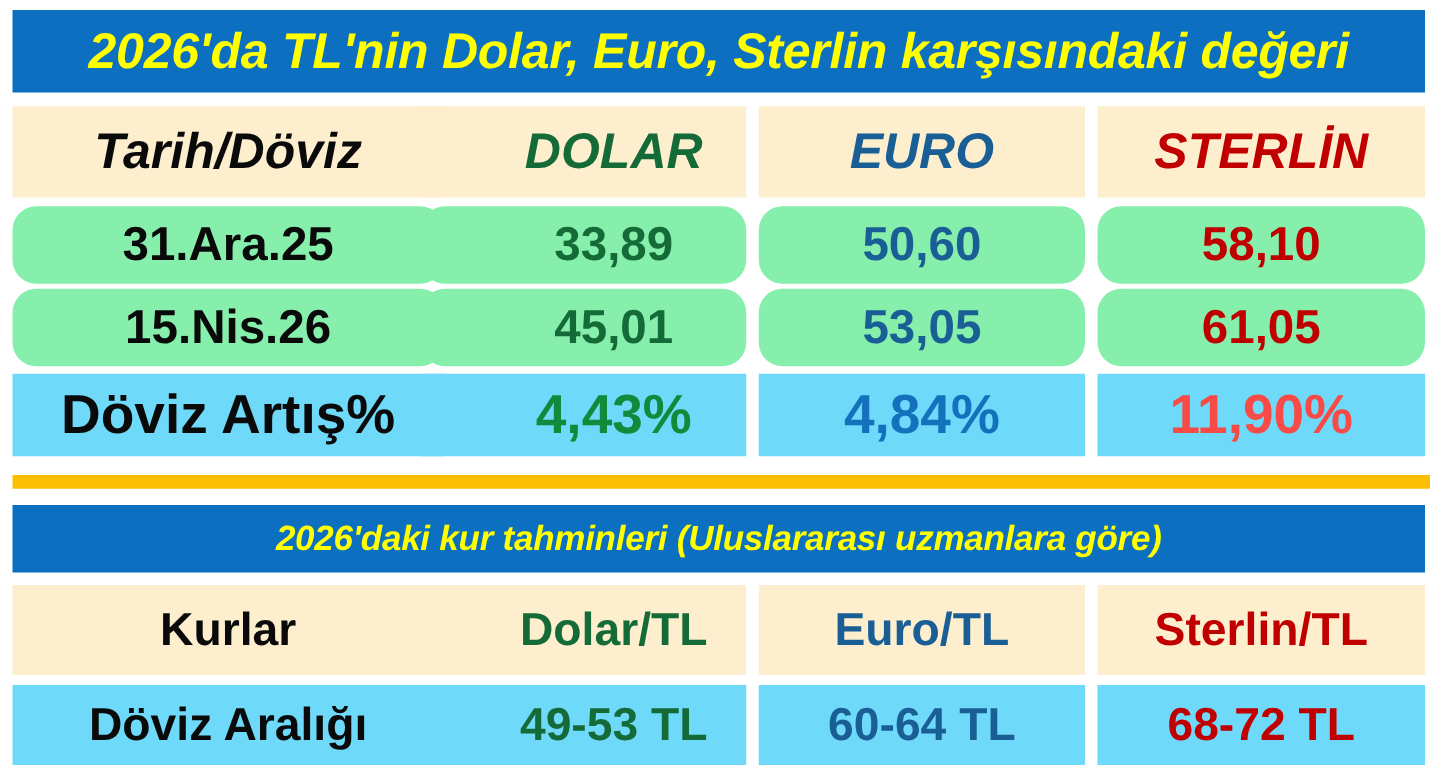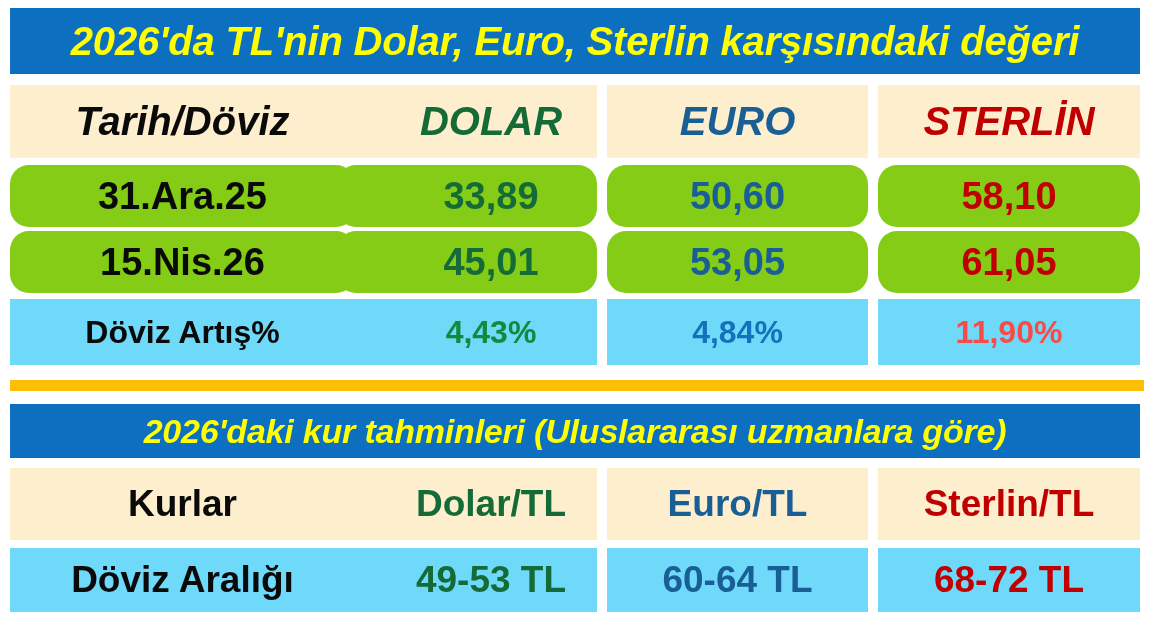--- a/index.html
+++ b/index.html
@@ -36,21 +36,21 @@
     white-space: nowrap;
   }
   .banner-1 {
     top: 8px;
     height: 66px;
     font-size: 40px;
   }
   .banner-2 {
     top: 404px;
     height: 54px;
-    font-size: 34px;
+    font-size: 28px;
   }
   .row {
     position: absolute;
     left: 0;
     width: 1150px;
   }
   .cell {
     position: absolute;
     box-sizing: border-box;
     display: flex;
@@ -59,41 +59,41 @@
     white-space: nowrap;
     font-weight: bold;
     overflow: hidden;
   }
   .c1 { left: 10px;  width: 345px; }
   .c2 { left: 337px; width: 260px; padding-left: 48px; }
   .c3 { left: 607px; width: 261px; }
   .c4 { left: 878px; width: 262px; }
 
   .bg-cream { background: #fdeecd; }
-  .bg-lblue { background: #84cc16; border-radius: 19px; }
+  .bg-lblue { background: #86efac; border-radius: 19px; }
   .bg-cyan  { background: #6fd9fa; }
 
   .t-dark   { color: #0a0a0a; }
   .t-green  { color: #146b38; }
   .t-blue   { color: #1a5e96; }
   .t-red    { color: #c00000; }
   .t-green-b{ color: #128a3c; }
   .t-blue-b { color: #1472bd; }
   .t-red-b  { color: #f84b47; }
 
   .italic { font-style: italic; }
 
   
   #top-head-row { top: 85px; }
   #top-head-row .cell { height: 73px; font-size: 40px; }
   #top-row-0 { top: 165px; }
   #top-row-1 { top: 231px; }
   #top-row-0 .cell, #top-row-1 .cell { height: 62px; font-size: 38px; }
   #top-row-2 { top: 299px; }
-  #top-row-2 .cell { height: 66px; font-size: 32px; }
+  #top-row-2 .cell { height: 66px; font-size: 44px; }
 
   
   .divider {
     position: absolute;
     left: 10px;
     top: 380px;
     width: 1134px;
     height: 11px;
     background: #fcbf06;
   }

